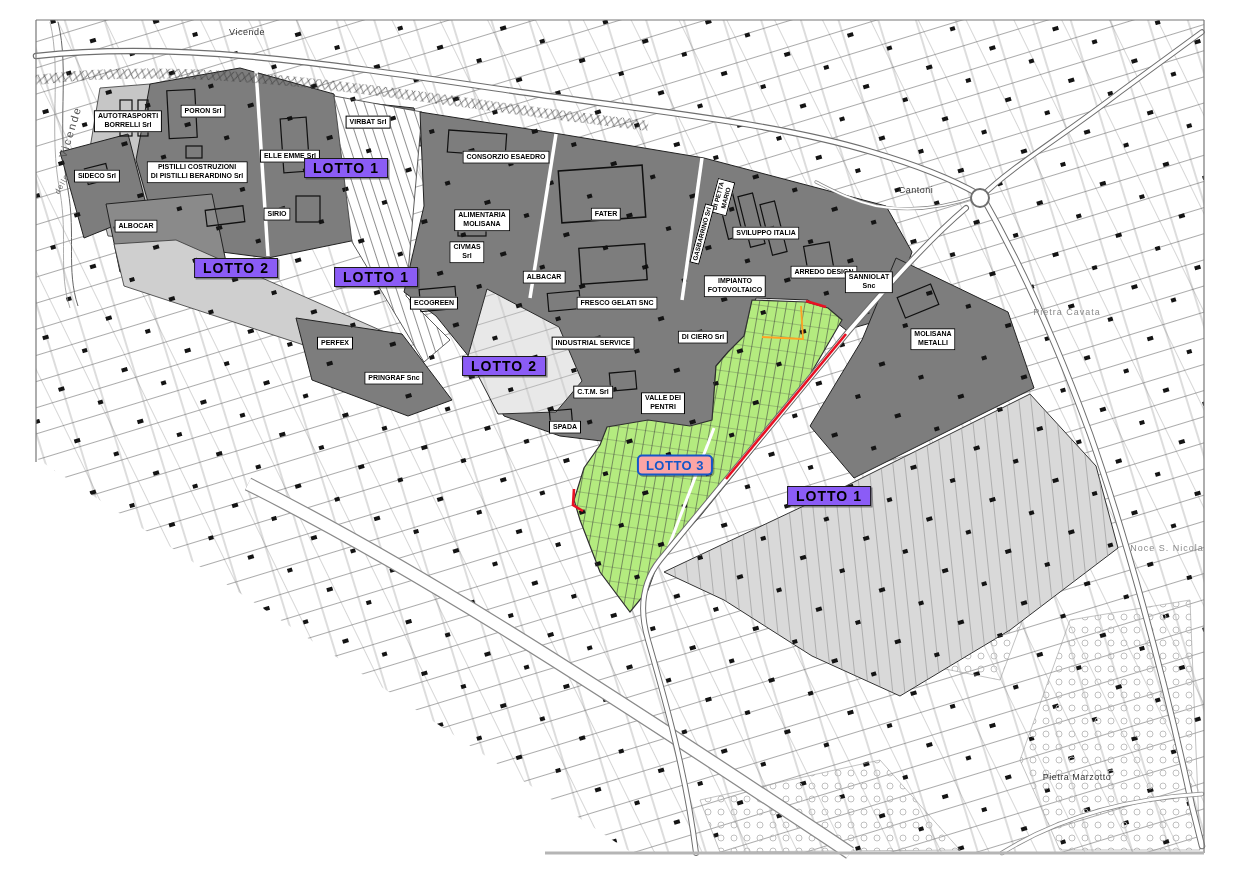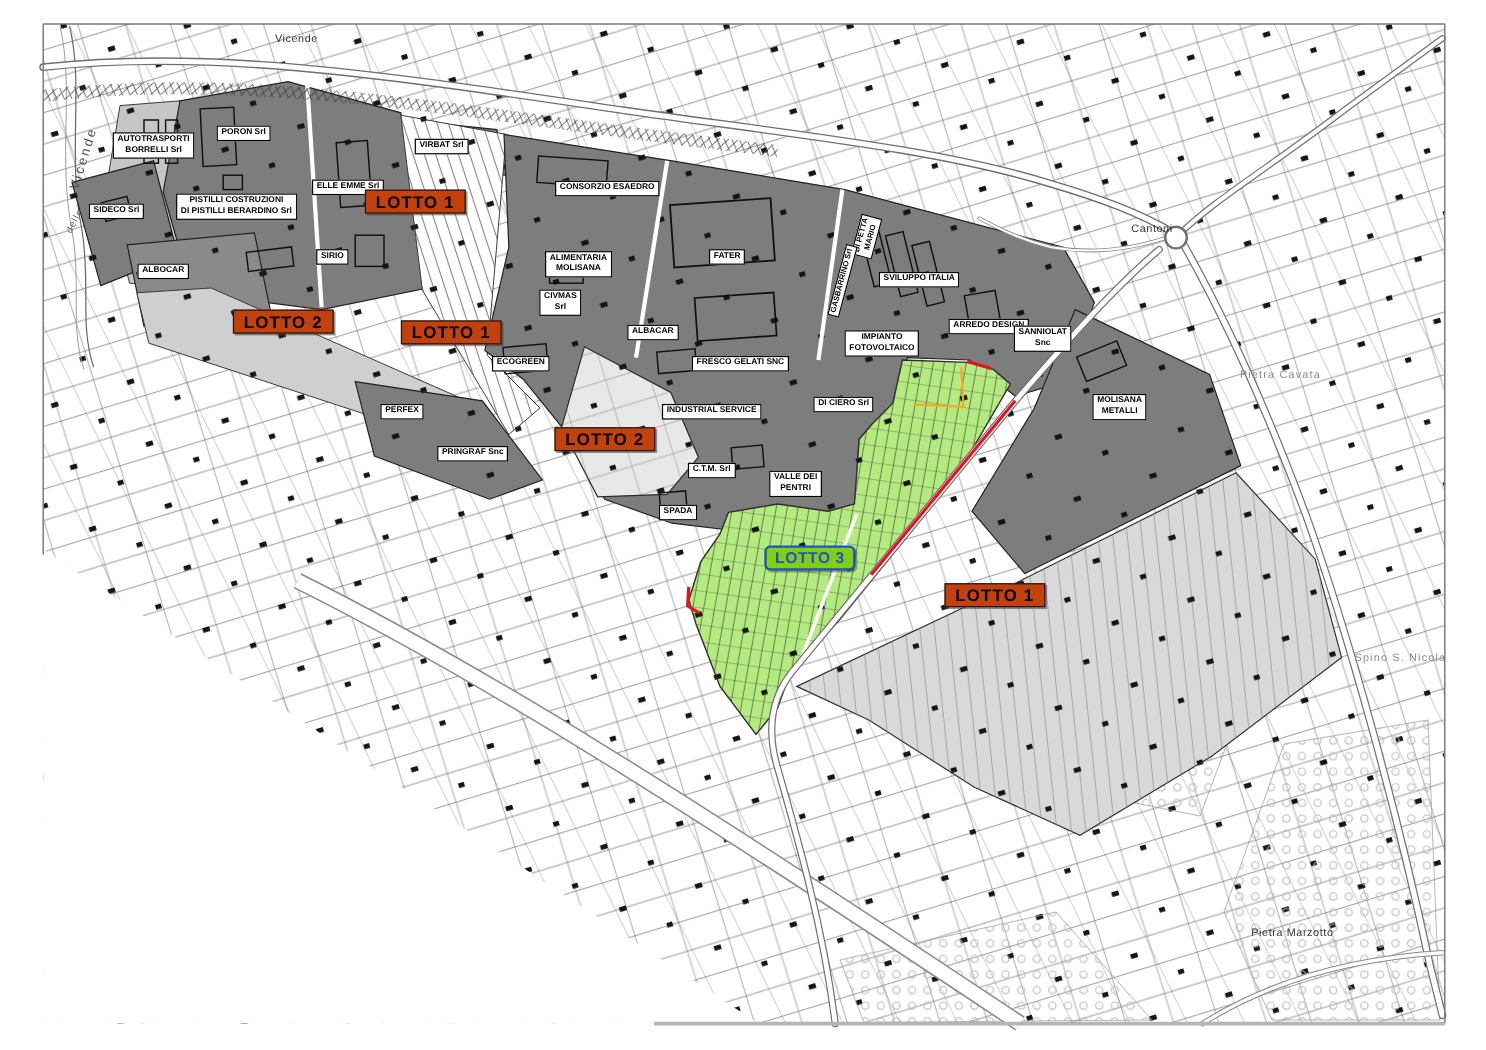--- a/index.html
+++ b/index.html
@@ -15,23 +15,23 @@
   .lighter{fill:var(--c-lighter);stroke:#2a2a2a;stroke-width:1;}
   .mkov{fill:url(#mks);stroke:none;}
   .stripov{fill:url(#wstrip);stroke:none;}
   .labels{position:absolute;inset:0;}
   .label{position:absolute;transform:translate(-50%,-50%);white-space:nowrap;
          text-align:center;color:#000;}
   .company{background:#fff;border:1px solid #000;font-size:7px;font-weight:bold;
            padding:1px 3px;line-height:1.25;}
   .vlabel{background:#fff;border:.8px solid #000;font-size:6.5px;font-weight:bold;
           padding:0 2px;line-height:1.2;}
-  .lot{background:#c2410c;border:1.6px solid #1a1a1a;font-size:14px;font-weight:bold;
+  .lot{background:#8b5cf6;border:1.6px solid #1a1a1a;font-size:14px;font-weight:bold;
        letter-spacing:1px;padding:1px 8px;box-shadow:1.5px 1.5px 0 rgba(60,60,60,.55);}
-  .lot-highlight{background:#84cc16;border:2px solid var(--c-blue);border-radius:5px;
+  .lot-highlight{background:#fca5a5;border:2px solid var(--c-blue);border-radius:5px;
        color:var(--c-blue);font-size:13px;font-weight:bold;letter-spacing:.5px;
        padding:1px 7px;box-shadow:1.5px 1.5px 0 rgba(60,60,60,.45);}
   .place{font-size:9px;color:#333;letter-spacing:.5px;}
   .place.gray{color:#8a8a8a;letter-spacing:1px;}
   .place.river{font-size:11px;color:#555;letter-spacing:2px;}
   .place.riversmall{font-size:8px;color:#666;letter-spacing:1px;}
 </style>
 </head>
 <body>
 
@@ -358,27 +358,27 @@
         </div>
         <div class="label place" style="left: 247px; top: 32px;">
           <div>Vicende</div>
         </div>
         <div class="label place river" style="left: 70px; top: 132px; transform: translate(-50%, -50%) rotate(-73deg);">
           <div>Vicende</div>
         </div>
         <div class="label place riversmall" style="left: 62px; top: 184px; transform: translate(-50%, -50%) rotate(-62deg);">
           <div>delle</div>
         </div>
-        <div class="label place" style="left: 960px; top: 190px;">
+        <div class="label place" style="left: 916px; top: 190px;">
           <div>Cantoni</div>
         </div>
         <div class="label place gray" style="left: 1067px; top: 312px;">
           <div>Pietra Cavata</div>
         </div>
         <div class="label place gray" style="left: 1167px; top: 548px;">
-          <div>Spino S. Nicola</div>
+          <div>Noce S. Nicola</div>
         </div>
         <div class="label place" style="left: 1077px; top: 777px;">
           <div>Pietra Marzotto</div>
         </div>
       </div>
  </div>
 </div>
 
 </body></html>

